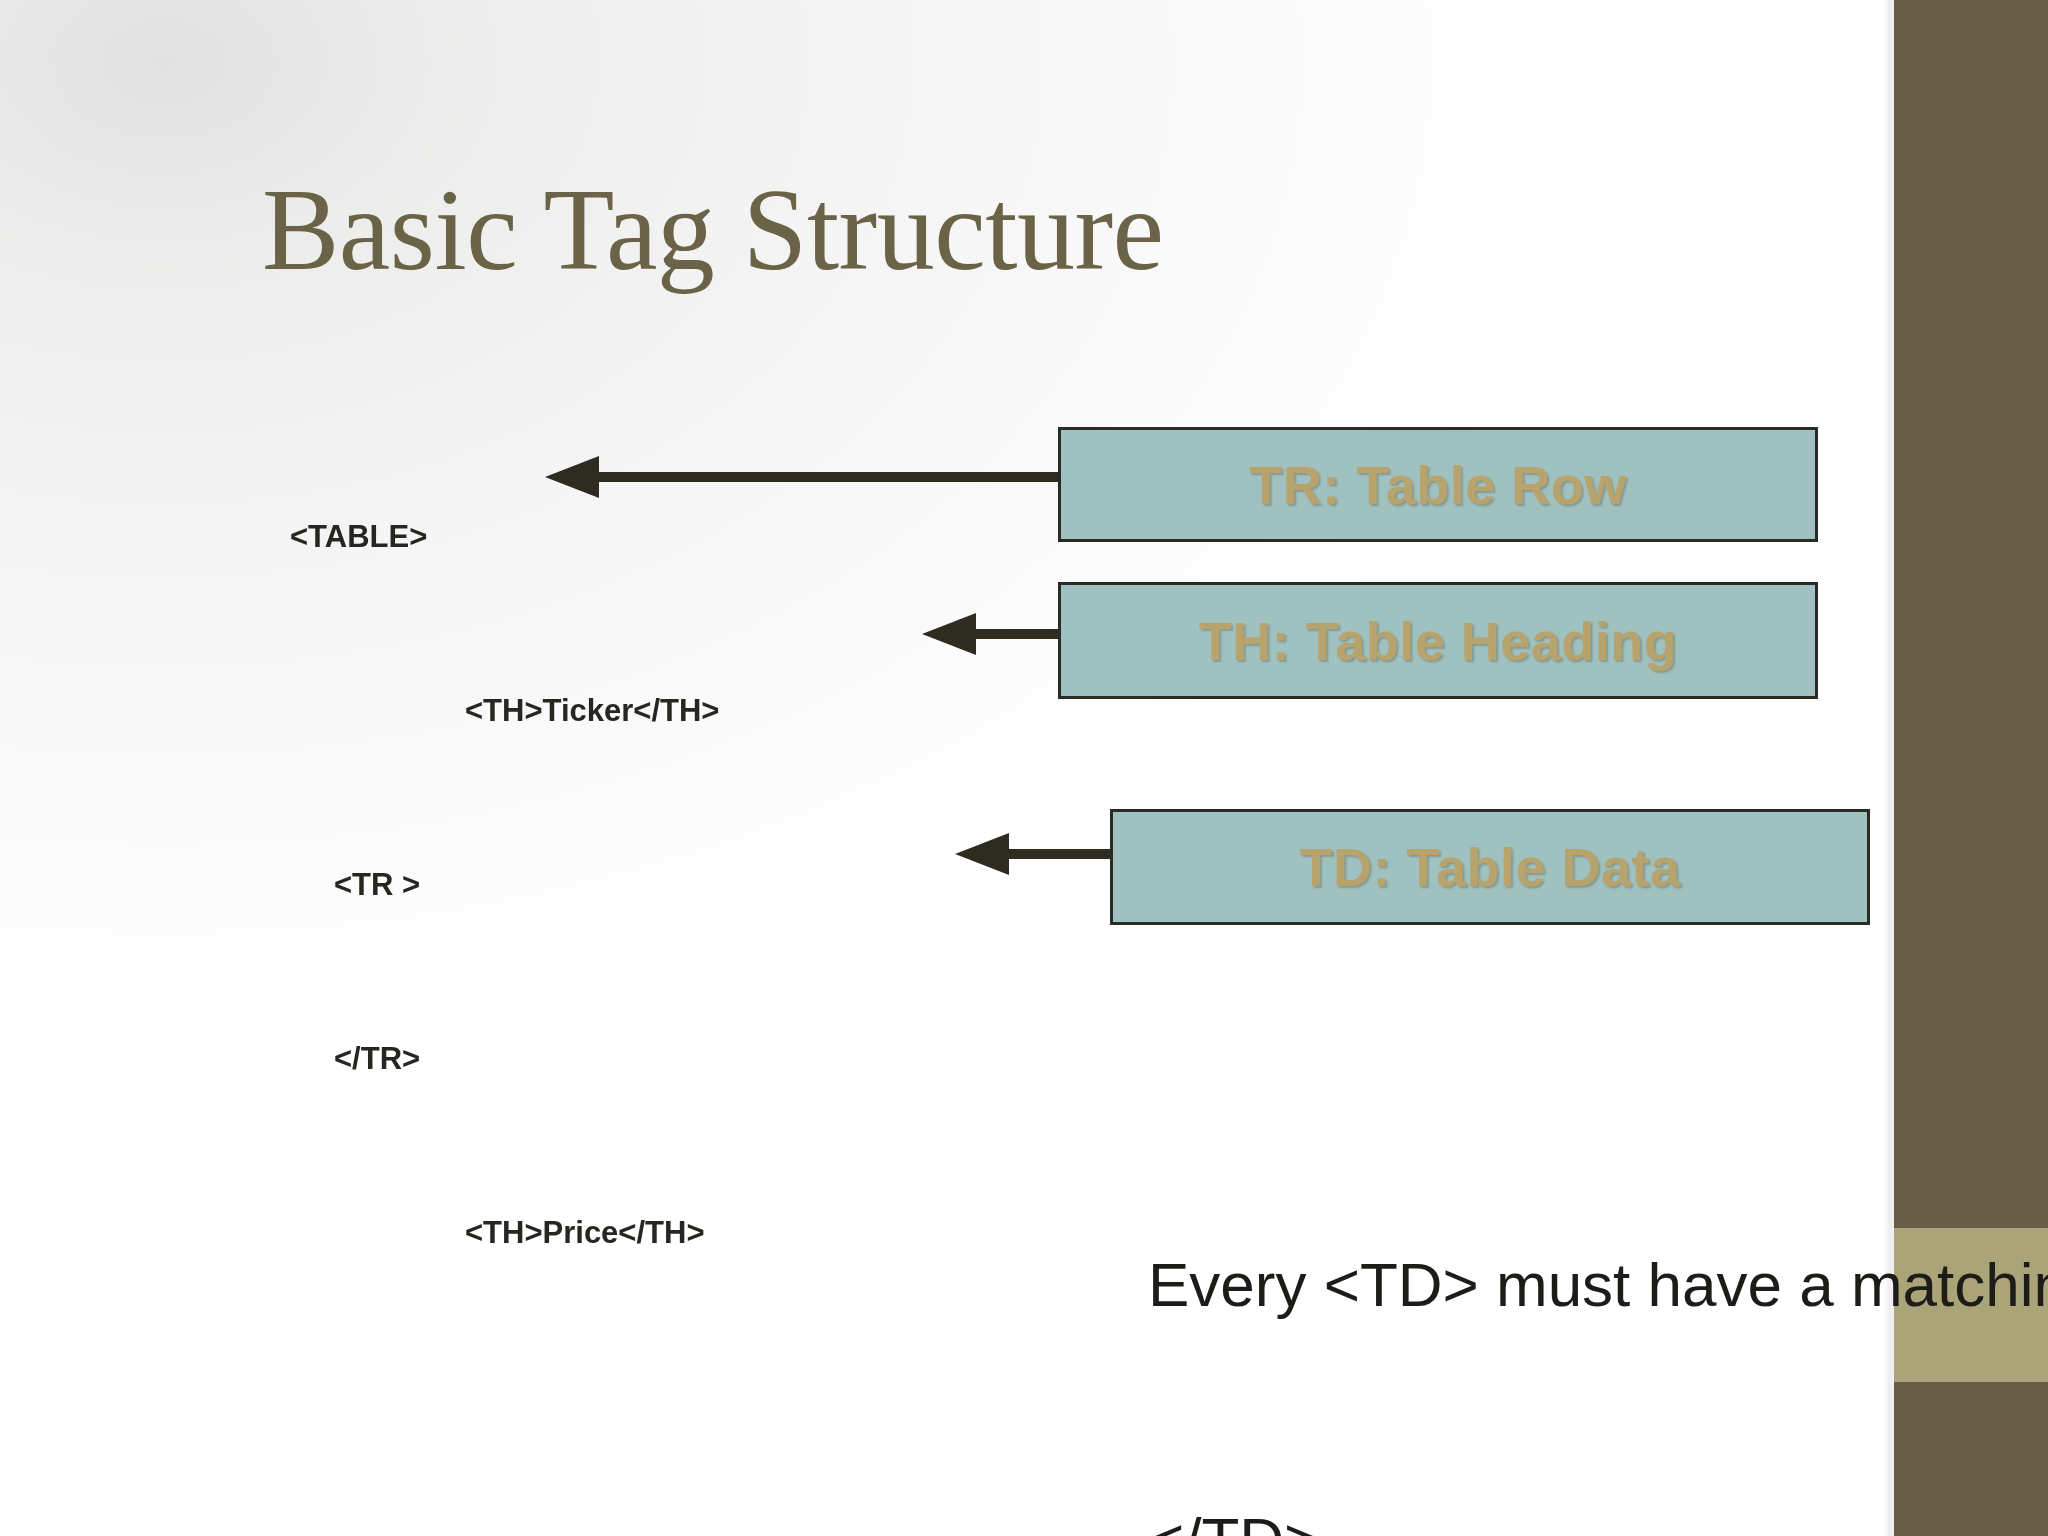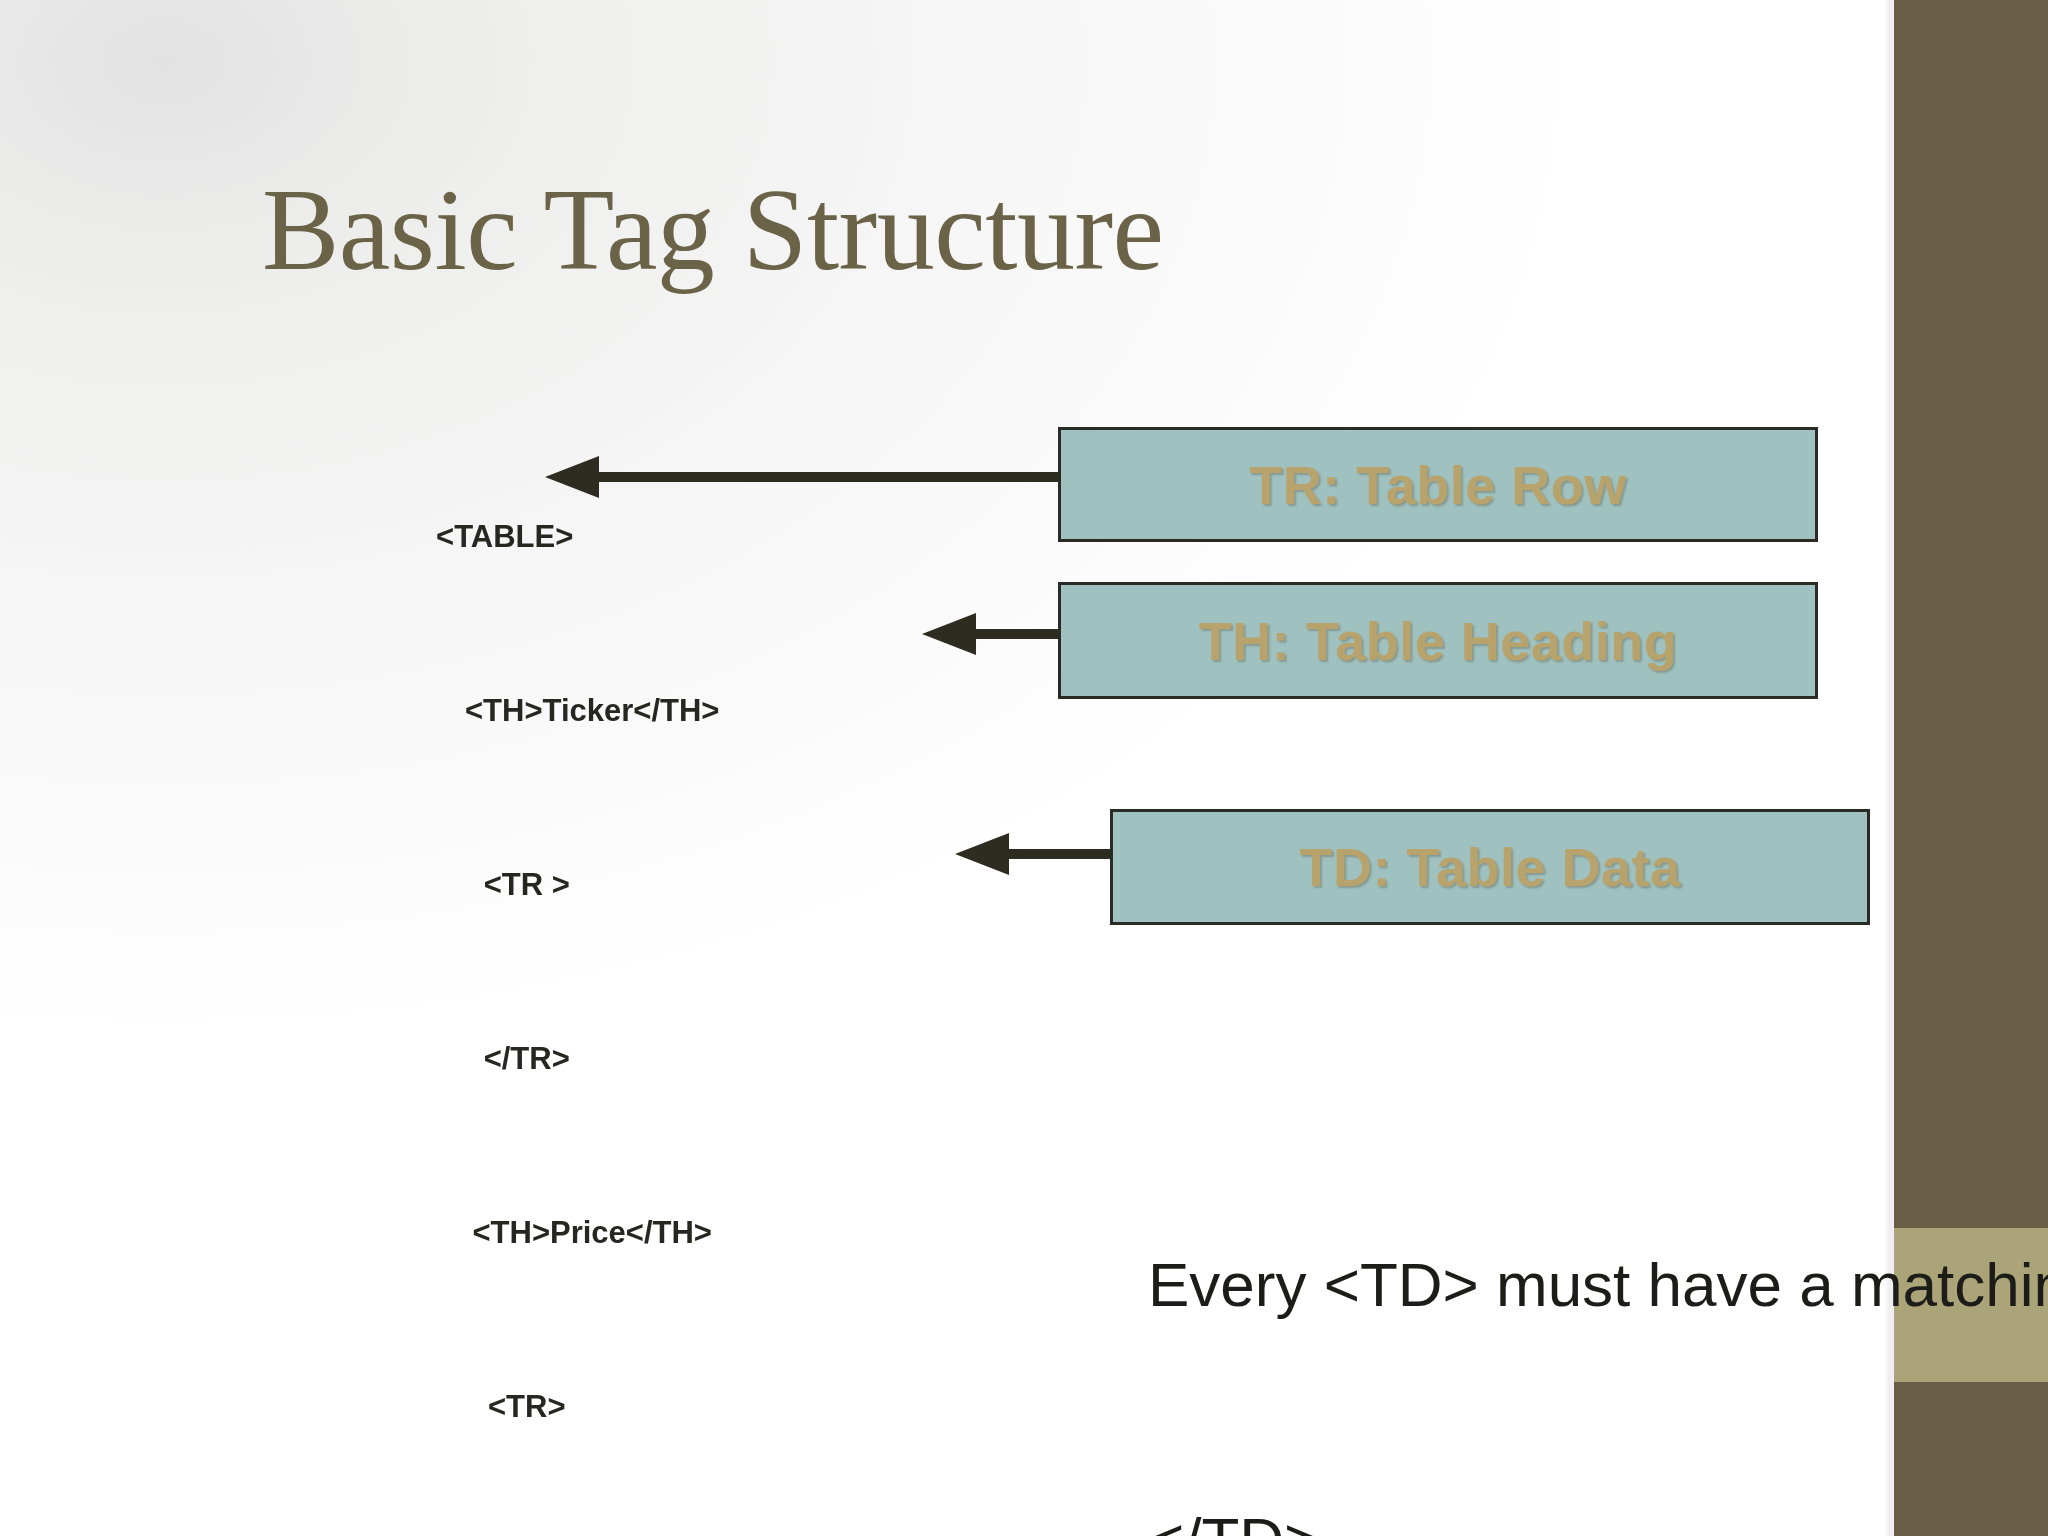--- a/index.html
+++ b/index.html
@@ -67,21 +67,21 @@
     position: absolute;
     left: 290px;
     top: 392px;
     font-family: "Liberation Sans", sans-serif;
     font-size: 31px;
     font-weight: bold;
     color: #262720;
     line-height: 58px;
     white-space: pre;
   }
-  .code-line { height: 58px; white-space: pre; text-align: center; }
+  .code-line { height: 58px; white-space: pre; }
   .ind-0 { padding-left: 0px; }
   .ind-1 { padding-left: 44px; }
   .ind-2 { padding-left: 175px; }
 
   
   .callout {
     position: absolute;
     box-sizing: border-box;
     background: #9FC2C1;
     border: 3px solid #2A2B24;
@@ -155,21 +155,20 @@
   </div>
 
   <div id="page-title">Basic Tag Structure</div>
 
   <div id="code-listing">
     <div class="code-line ind-0">&lt;TABLE&gt;</div>
     <div class="code-line ind-2">&lt;TH&gt;Ticker&lt;/TH&gt;</div>
     <div class="code-line ind-1">&lt;TR &gt;</div>
     <div class="code-line ind-1">&lt;/TR&gt;</div>
     <div class="code-line ind-2">&lt;TH&gt;Price&lt;/TH&gt;</div>
-    <div class="code-line ind-1">&lt;TR&gt;</div>
     
     
     
     
     
     
     
     
   </div>
 

